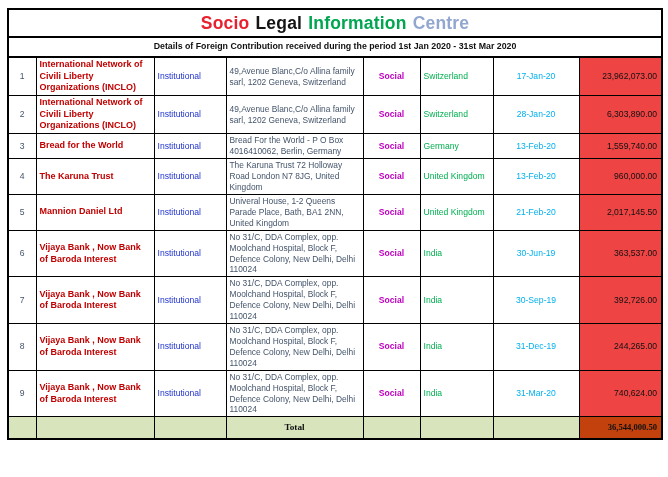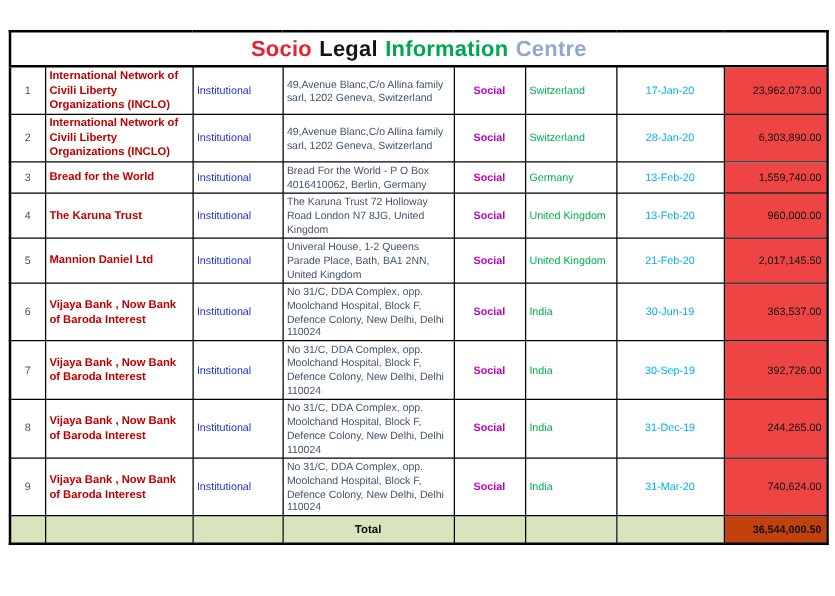--- a/index.html
+++ b/index.html
@@ -1,20 +1,20 @@
 <!DOCTYPE html>
 <html><head>
 <meta charset="utf-8">
 <style>
   html,body{margin:0;padding:0;background:#ffffff;}
   body{
     font-family:"Liberation Sans","DejaVu Sans",sans-serif;
     width:668px;height:477px;overflow:hidden;
   }
-  .page{padding:24px 7px;}
+  .page{padding:8px 7px;}
   table{
     border-collapse:collapse;
     width:654px;
     table-layout:fixed;
     border:2px solid #000;
   }
   th,td{
     border:1.4px solid #000;
     padding:1px 3px;
     font-size:8.6px;
@@ -69,20 +69,21 @@
     background:#ef4444;
     text-align:right;
     color:#111;
     padding-right:4px;
   }
   tbody tr{height:25px;}
   
   .total-row td{
     background:#d7e4bc;
     height:19px;
+    font-family:Liberation Serif, serif;
   }
   .total-row td.total-label{
     font-weight:bold;
     text-align:center;
     color:#111;
     font-size:9.2px;
   }
   .total-row td.total-amount{
     background:#c2410c;
     font-weight:bold;
@@ -105,20 +106,23 @@
       <col style="width:73px">
       <col style="width:86px">
       <col style="width:83px">
     </colgroup>
     <thead>
       <tr class="title-row">
         <th colspan="8">
           <span class="w t-socio">Socio</span><span class="w t-legal">Legal</span><span class="w t-info">Information</span><span class="w t-centre">Centre</span>
         </th>
       </tr>
+      <tr class="subtitle-row">
+        <th colspan="8">Details of Foreign Contribution received during the period 1st Jan 2020 - 31st Mar 2020</th>
+      </tr>
     </thead>
     <tbody id="rows-body">
         <tr>
     <td class="sl">1</td>
     <td class="donor">International Network of Civili Liberty Organizations (INCLO)</td>
     <td class="category">Institutional</td>
     <td class="address">49,Avenue Blanc,C/o Allina family sarl, 1202 Geneva, Switzerland</td>
     <td class="purpose">Social</td>
     <td class="country">Switzerland</td>
     <td class="date">17-Jan-20</td>

